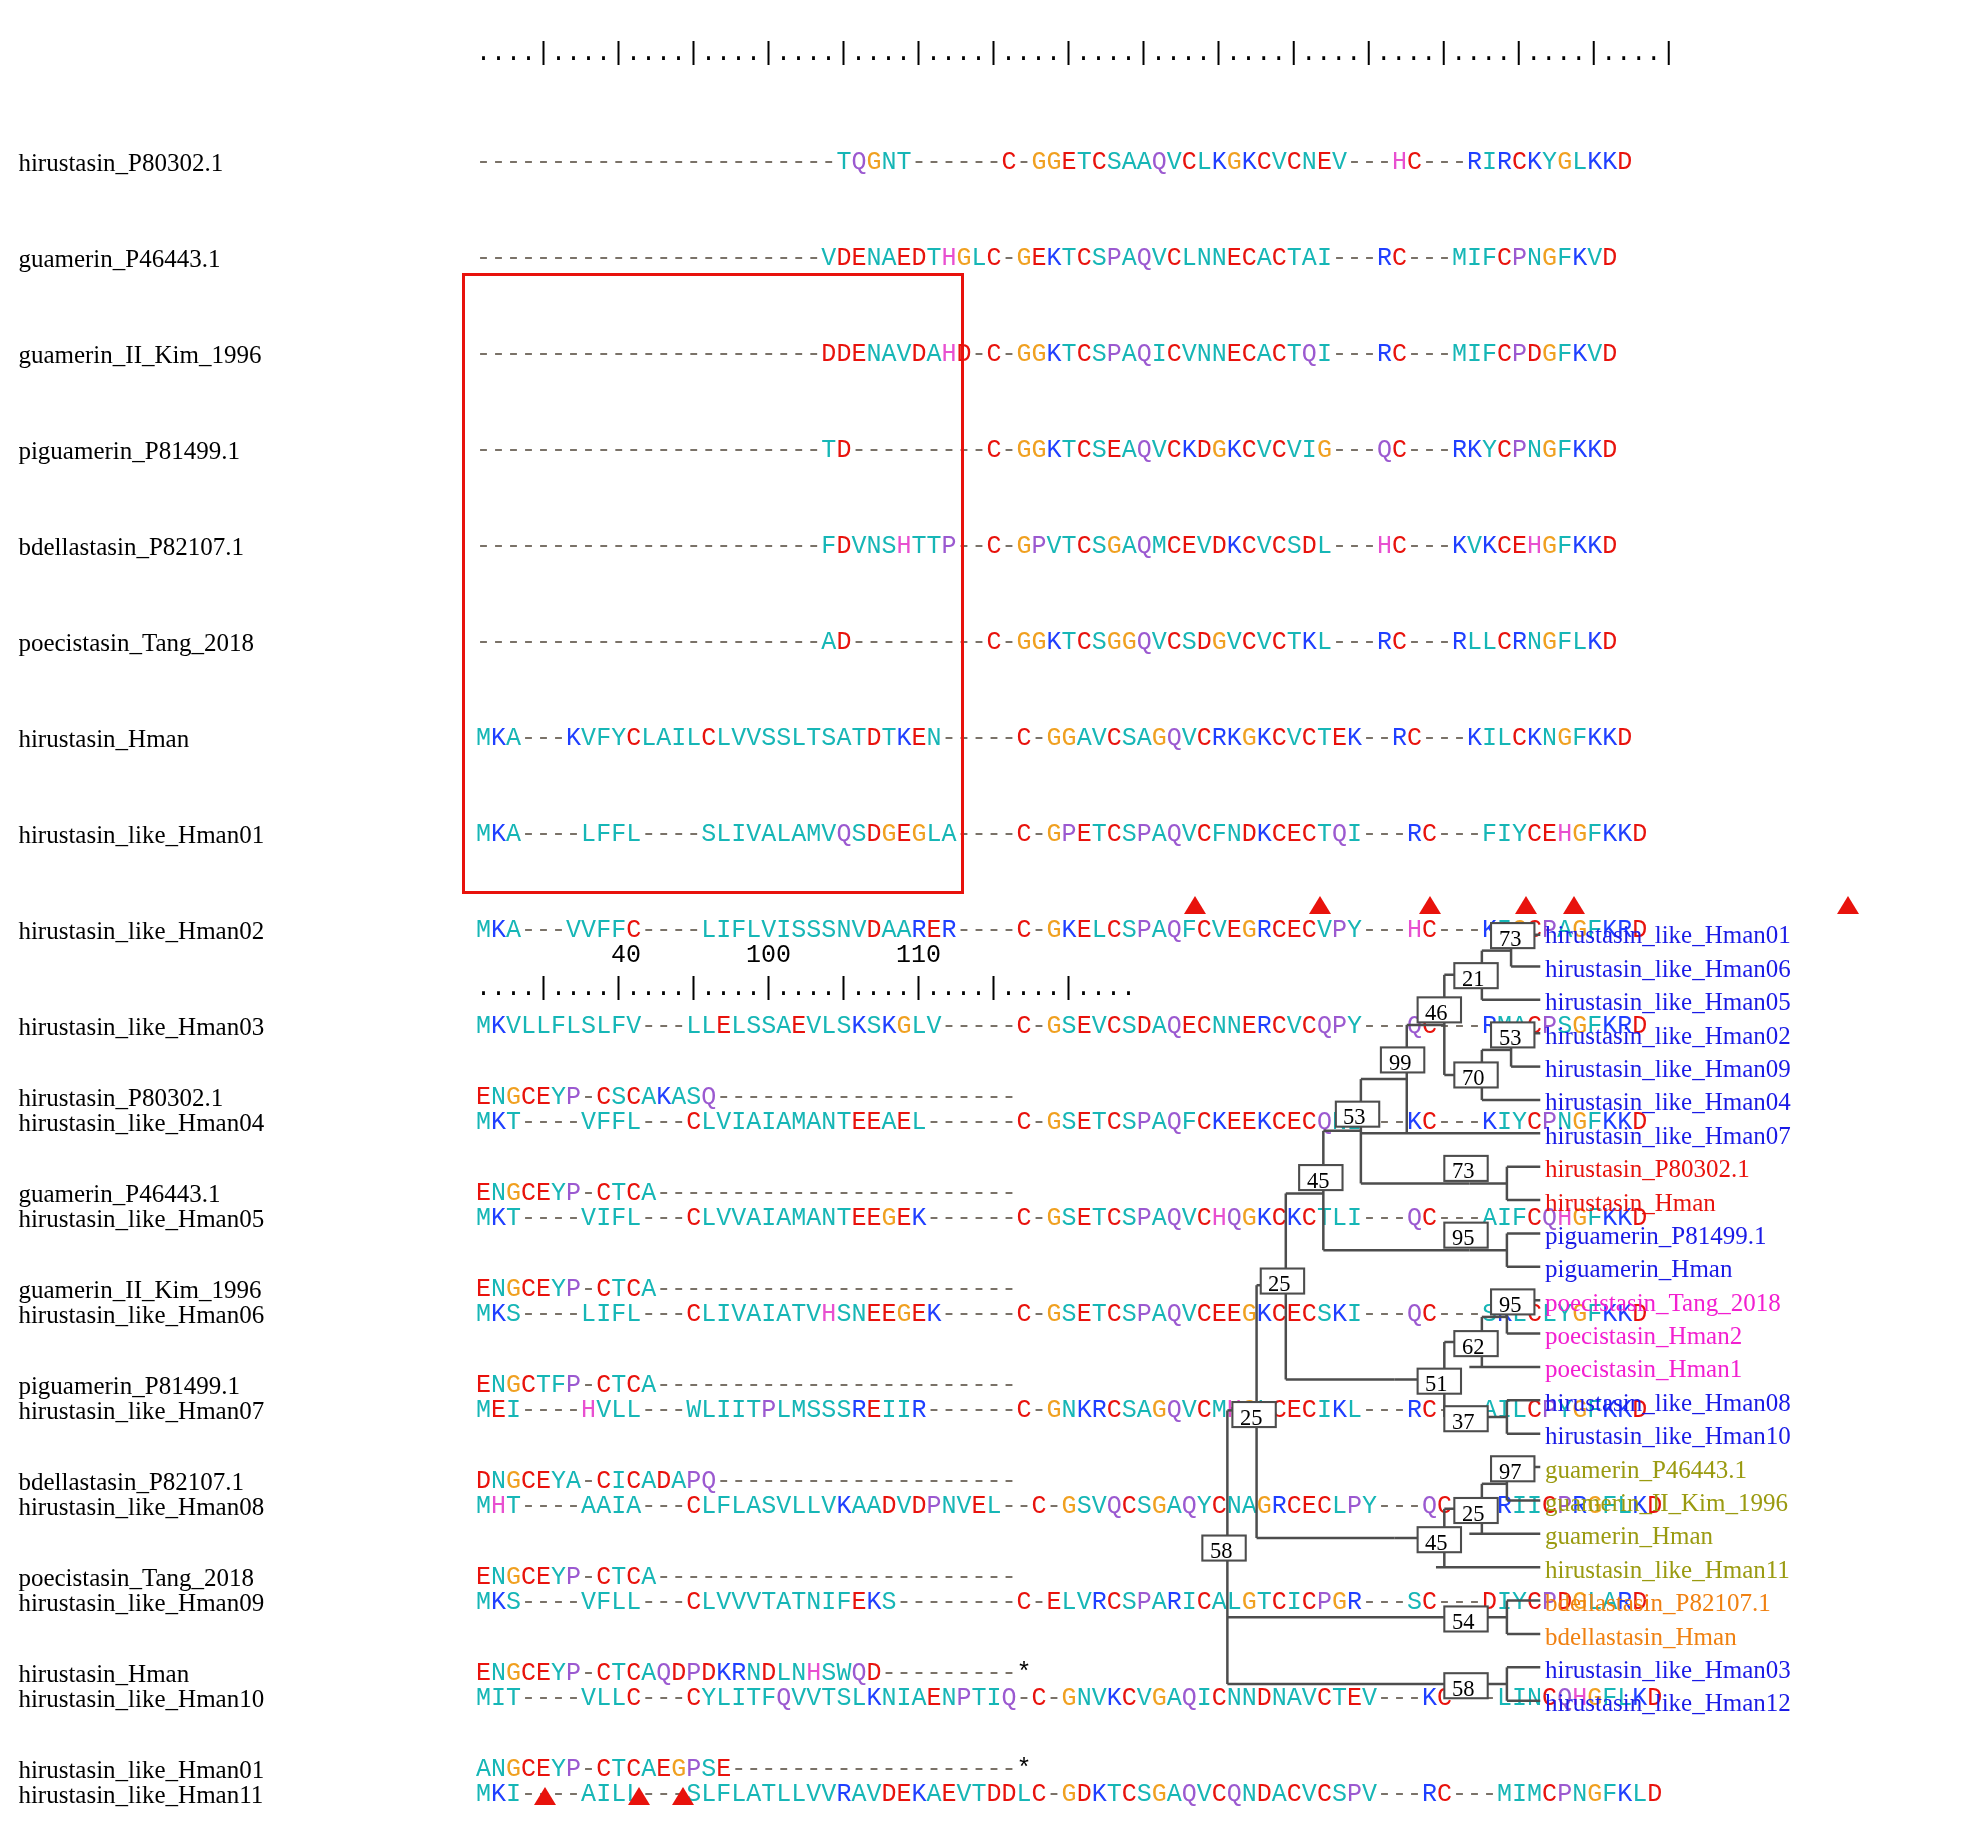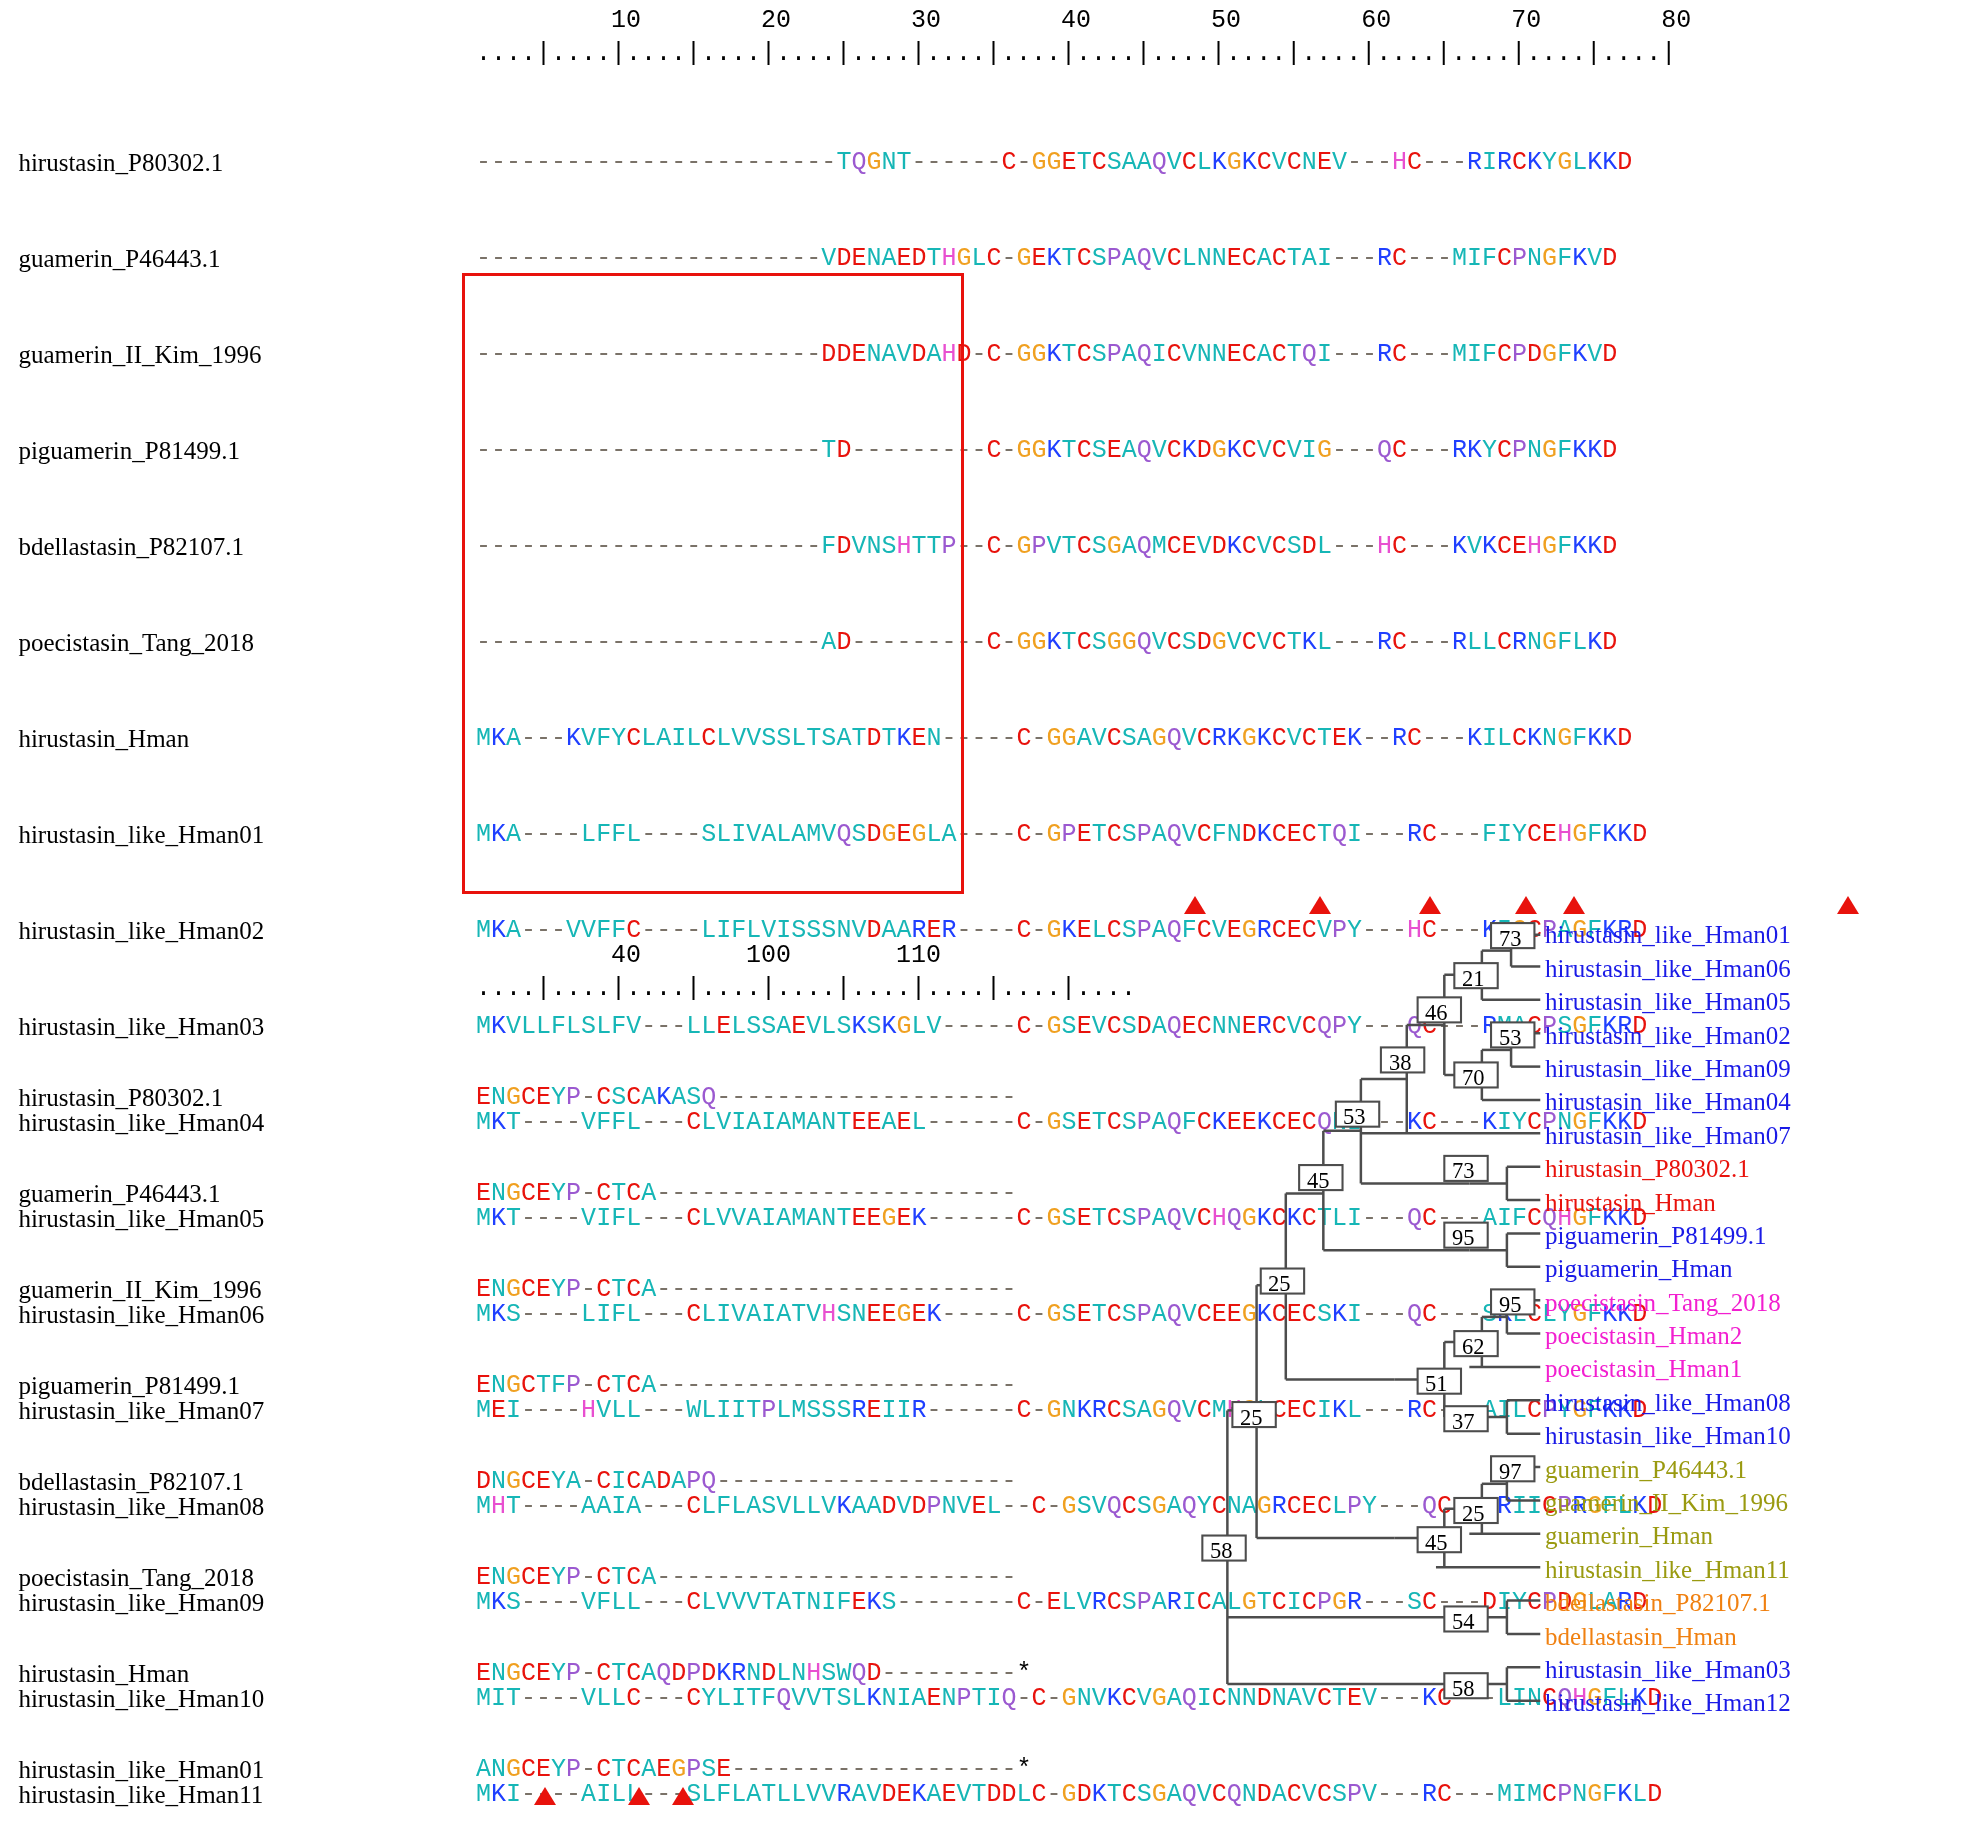--- a/index.html
+++ b/index.html
@@ -30,21 +30,20 @@
   .tl-red{color:#e8120c}
   .tl-mag{color:#f21fd0}
   .tl-olive{color:#9a9a10}
   .tl-orange{color:#f08010}
 </style>
 </head>
 <body>
 
 <div class="pane" style="left:0px;top:0px;width:1985px;height:910px;">
 
-  <div class="ruler" style="position:absolute;left:476px;top:6.7px;">         10        20        30        40        50        60        70        80</div>
   <div class="ruler" style="position:absolute;left:476px;top:40px;">....|....|....|....|....|....|....|....|....|....|....|....|....|....|....|....|</div>
 
   <div class="labels" style="position:absolute;left:18.4px;top:83px;width:442px;">
     <div class="label-row">hirustasin_P80302.1</div>
     <div class="label-row">guamerin_P46443.1</div>
     <div class="label-row">guamerin_II_Kim_1996</div>
     <div class="label-row">piguamerin_P81499.1</div>
     <div class="label-row">bdellastasin_P82107.1</div>
     <div class="label-row">poecistasin_Tang_2018</div>
     <div class="label-row">hirustasin_Hman</div>
@@ -298,21 +297,21 @@
     </g>
   </svg>
 
   
   <div style="position:absolute;left:0;top:0;width:791px;height:918px;font-family:'Liberation Serif',serif;font-size:22.5px;color:#000;">
     <span style="position:absolute;left:305px;top:7.5px;">73</span>
     <span style="position:absolute;left:268px;top:48px;">21</span>
     <span style="position:absolute;left:231px;top:82px;">46</span>
     <span style="position:absolute;left:305px;top:107px;">53</span>
     <span style="position:absolute;left:268px;top:147px;">70</span>
-    <span style="position:absolute;left:195px;top:132px;">38</span>
+    <span style="position:absolute;left:195px;top:132px;">99</span>
     <span style="position:absolute;left:149px;top:186px;">53</span>
     <span style="position:absolute;left:113px;top:250px;">45</span>
     <span style="position:absolute;left:258px;top:240px;">73</span>
     <span style="position:absolute;left:258px;top:307px;">95</span>
     <span style="position:absolute;left:74px;top:353px;">25</span>
     <span style="position:absolute;left:305px;top:374px;">95</span>
     <span style="position:absolute;left:268px;top:416px;">62</span>
     <span style="position:absolute;left:231px;top:453px;">51</span>
     <span style="position:absolute;left:258px;top:491px;">37</span>
     <span style="position:absolute;left:46px;top:487px;">25</span>

